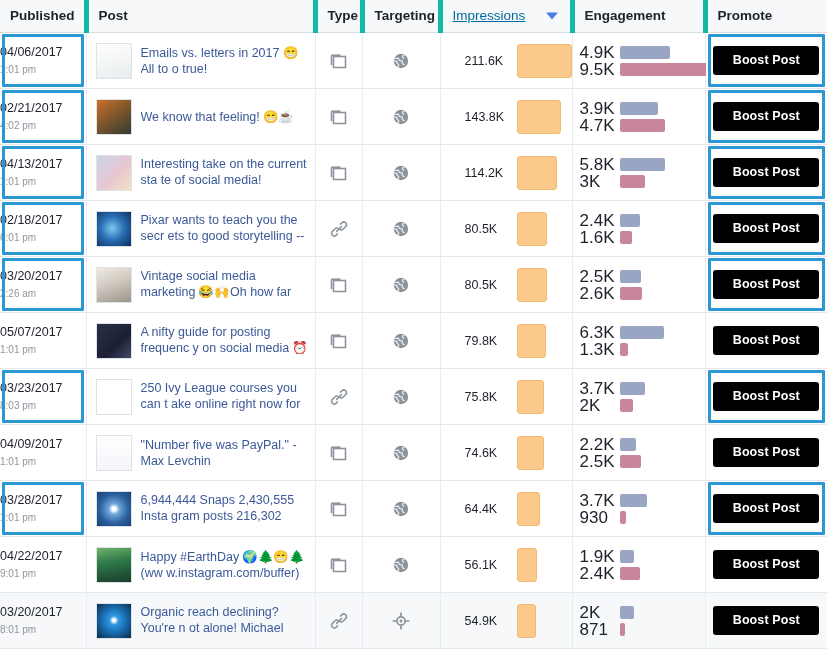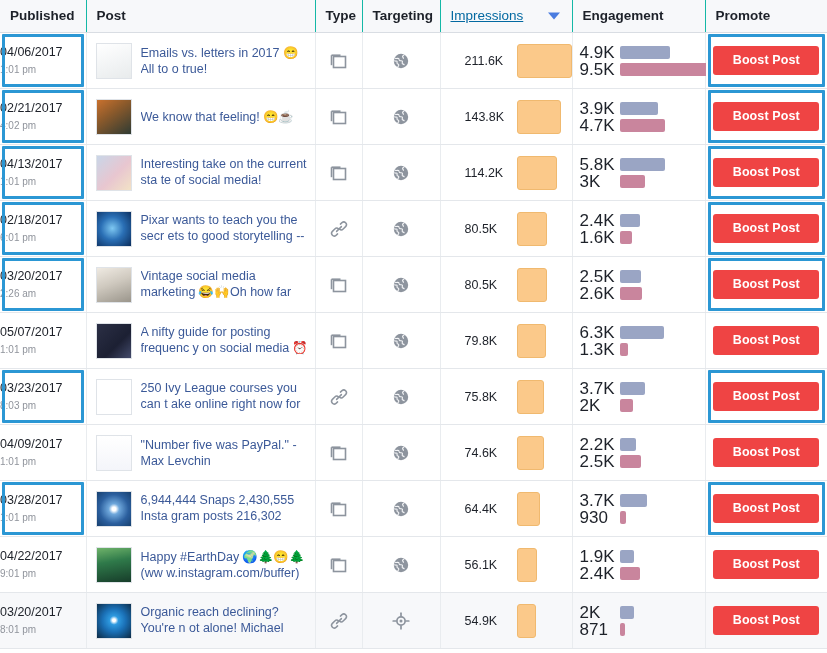--- a/index.html
+++ b/index.html
@@ -11,21 +11,21 @@
     overflow: hidden;
   }
   #app { width: 827px; height: 653px; position: relative; background: #fff; }
 
   table.posts { width: 827px; border-collapse: collapse; table-layout: fixed; }
 
   
   thead th {
     background: #f7f8fa;
     border-bottom: 1px solid #d9dde3;
-    border-right: 1px solid #14b8a6;
+    border-right: 5px solid #14b8a6;
     font-size: 13.5px;
     font-weight: bold;
     color: #1d2129;
     text-align: left;
     padding: 8px 10px 9px 10px;
     height: 32px;
     vertical-align: middle;
     white-space: nowrap;
   }
   thead th:last-child { border-right: none; }
@@ -117,21 +117,21 @@
   .engnums { width: 36px; flex: 0 0 36px; }
   .engnums div { font-size: 17px; color: #1d2129; line-height: 17px; }
   .engbars { flex: 1 1 auto; padding-left: 4px; }
   .bar-top { background: #9aa5c4; height: 13px; border-radius: 2px; margin-bottom: 4px; }
   .bar-bot { background: #c9859d; height: 13px; border-radius: 2px; }
 
   
   .procell { text-align: center; }
   .boost {
     display: inline-block;
-    background: #ef4444;
+    background: #000000;
     color: #ffffff;
     font-size: 12.5px;
     font-weight: bold;
     padding: 7px 0 8px 0;
     width: 106px;
     border: none;
     border-radius: 3px;
     cursor: pointer;
     font-family: "Liberation Sans", sans-serif;
     letter-spacing: .1px;

